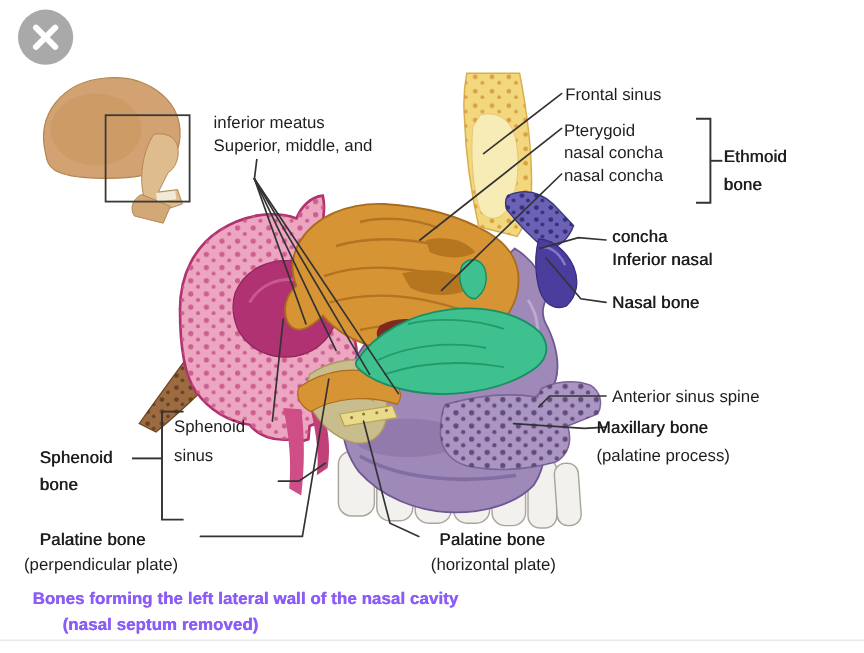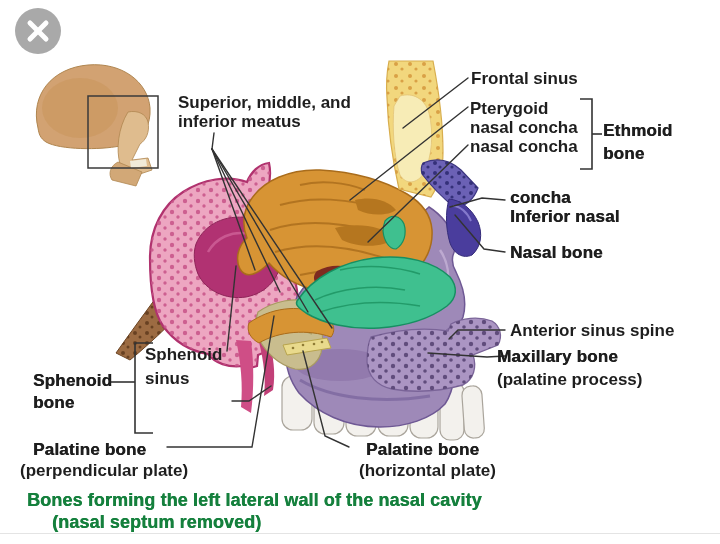--- a/index.html
+++ b/index.html
@@ -1,22 +1,22 @@
 <!DOCTYPE html>
 <html><head>
 <meta charset="utf-8">
 <style>
   html,body{margin:0;padding:0;background:#fff;}
   .stage{position:relative;width:720px;height:544px;background:#ffffff;overflow:hidden;
          font-family:"Liberation Sans",sans-serif;}
   .art{position:absolute;left:0;top:0;}
-  .lbl{position:absolute;font-weight:bold;font-size:17px;line-height:19px;color:#1e1e1e;white-space:nowrap;}
+  .lbl{position:absolute;font-weight:normal;font-size:14px;line-height:19px;color:#1e1e1e;white-space:nowrap;}
   .lbl.hv{text-shadow:0.45px 0 0 currentColor;letter-spacing:.2px;}
   .lbl.sp23 div{line-height:23px;}
-  .caption{position:absolute;font-weight:bold;font-size:18px;color:#15803d;white-space:nowrap;
+  .caption{position:absolute;font-weight:bold;font-size:14px;color:#8b5cf6;white-space:nowrap;
            text-shadow:0.4px 0 0 currentColor;letter-spacing:.1px;}
   .close-btn{position:absolute;left:15px;top:8px;width:46px;height:46px;border-radius:50%;
              background:#a9a9a9;border:none;padding:0;cursor:pointer;display:flex;
              align-items:center;justify-content:center;}
   .rule{position:absolute;left:0;right:0;top:533px;height:1px;background:#e4e4e4;}
 </style>
 </head>
 <body>
 
 <div class="stage">
@@ -153,22 +153,22 @@
 
     <g fill="none" stroke="#333333" stroke-width="1.6">
       <path d="M580 99 L592 99 L592 169 L580 169"></path>
       <path d="M592 134 L602 134"></path>
       <path d="M153 343 L135 343 L135 433 L153 433"></path>
       <path d="M110 382 L135 382"></path>
     </g>
   </svg>
 
   <div class="lbl" style="left:178px;top:93px">
+    <div>inferior meatus</div>
     <div>Superior, middle, and</div>
-    <div>inferior meatus</div>
   </div>
 
   <div class="lbl" style="left:471px;top:69px">
     <div>Frontal sinus</div>
   </div>
 
   <div class="lbl" style="left:470px;top:99px">
     <div>Pterygoid</div>
     <div>nasal concha</div>
   </div>

